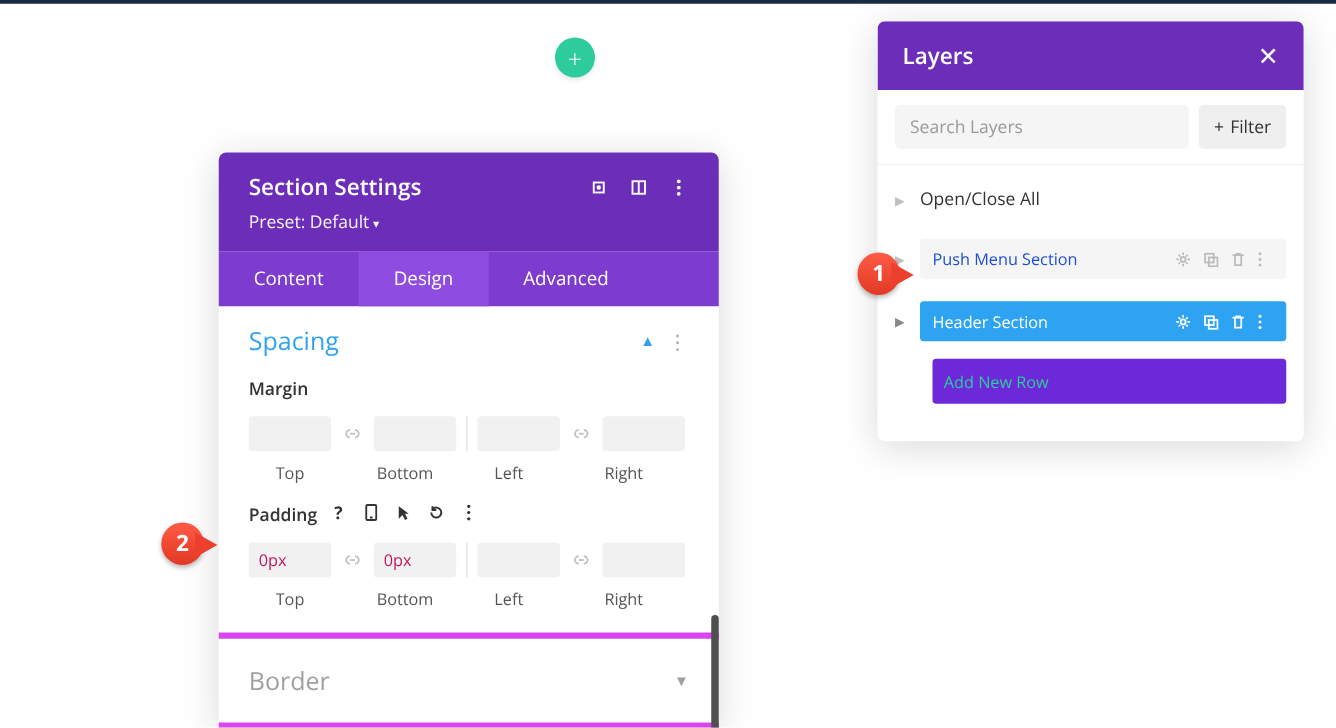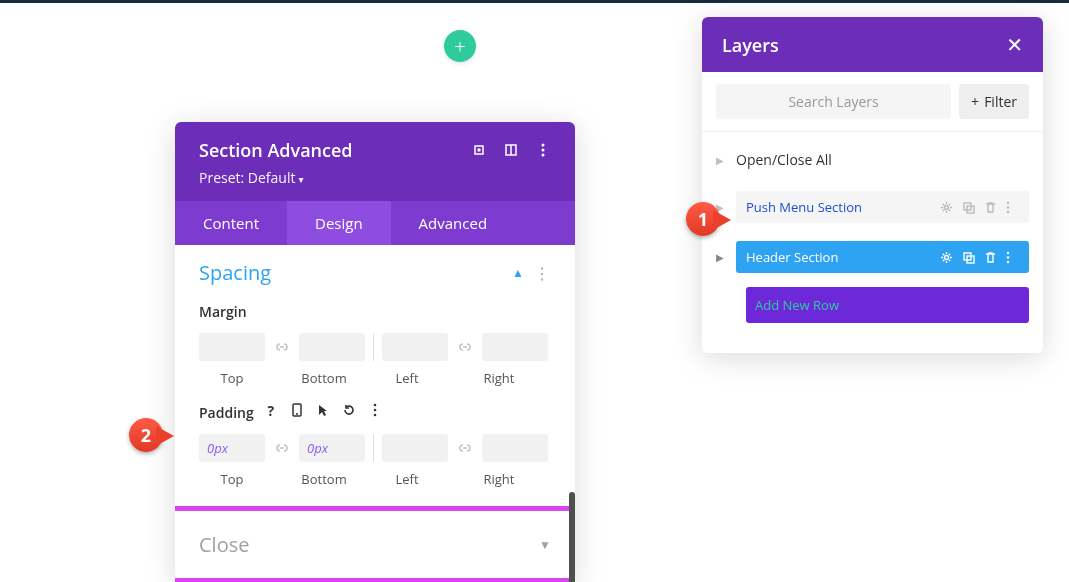--- a/index.html
+++ b/index.html
@@ -24,33 +24,33 @@
 .section-controls { display: flex; gap: 10px; align-items: center; }
 .caret-up { color: #2ea3f2; font-size: 12px; }
 .caret-down { color: #a0a0a0; font-size: 12px; }
 .dots-v { color: #a0a0a0; font-size: 16px; letter-spacing: 1px; }
 .label-row { margin-top: 16px; font-size: 14px; font-weight: 600; color: #333; display: flex; align-items: flex-start; gap: 10px; }
 .tool-icons { display: flex; gap: 12px; align-items: center; }
 .tool-icon { width: 14px; height: 14px; display: flex; align-items: center; justify-content: center; color: #333; cursor: pointer; }
 .input-row { display: flex; align-items: center; margin-top: 12px; gap: 0; }
 .col-group { display: flex; align-items: center; gap: 8px; }
 .col-divider { width: 1px; height: 28px; background: #e0e0e0; margin: 0 8px; }
-.spacing-input { width: 66px; height: 28px; border: none; background: #f1f1f1; border-radius: 3px; font-size: 13px; color: #8b5cf6; padding: 0 8px; font-style: italic; }
+.spacing-input { width: 66px; height: 28px; border: none; background: #f1f1f1; border-radius: 3px; font-size: 13px; color: #be185d; padding: 0 8px; }
 .link-icon { color: #c5c5c5; font-size: 13px; display: flex; align-items: center; justify-content: center; width: 18px; }
 .labels-row { display: flex; margin-top: 8px; font-size: 13px; color: #555; font-weight: 500; }
 .label-cell { width: 66px; text-align: center; }
 .label-gap { width: 26px; }
 .label-div-gap { width: 17px; }
 .scrollbar { position: absolute; right: 0; top: 370px; width: 6px; height: 110px; background: #4f4f4f; border-radius: 3px; }
 .layers-panel { position: absolute; left: 702px; top: 17px; width: 341px; background: #fff; border-radius: 6px; box-shadow: 0 5px 30px rgba(0,0,0,0.15); overflow: hidden; }
 .layers-header { background: #6c2eb9; padding: 14px 20px; color: #fff; display: flex; align-items: center; justify-content: space-between; }
 .layers-title { font-size: 18px; font-weight: 600; }
 .close-icon { font-size: 20px; cursor: pointer; font-weight: 300; }
 .search-row { display: flex; padding: 12px 14px; gap: 8px; align-items: center; border-bottom: 1px solid #f0f0f0; }
-.search-input { flex: 1; border: none; background: #f5f5f5; border-radius: 4px; padding: 8px 12px; font-size: 14px; color: #c2410c; text-align: center; }
+.search-input { flex: 1; border: none; background: #f5f5f5; border-radius: 4px; padding: 8px 12px; font-size: 14px; color: #c2410c; }
 .search-input::placeholder { color: #999; }
 .filter-btn { background: #efefef; border: none; border-radius: 4px; padding: 8px 12px; font-size: 14px; color: #333; display: flex; align-items: center; gap: 5px; cursor: pointer; }
 .layers-body { padding: 12px 14px 30px; }
 .layer-row { display: flex; align-items: center; padding: 6px 0; gap: 10px; }
 .tree-arrow { color: #c0c0c0; font-size: 10px; width: 10px; }
 .open-close { font-size: 14px; color: #333; cursor: pointer; }
 .layer-item { display: flex; align-items: center; flex: 1; background: #f5f5f5; border-radius: 3px; padding: 7px 10px; justify-content: space-between; }
 .layer-item.active { background: #2ea3f2; }
 .layer-name { font-size: 13px; color: #1d4ed8; font-weight: 500; }
 .layer-item.active .layer-name { color: #fff; }
@@ -72,21 +72,21 @@
 
 <div class="topbar"></div>
 
 <div class="add-btn">
   <span>+</span>
 </div>
 
 <div class="settings-panel">
   <div class="settings-header">
     <div class="settings-title-row">
-      <div class="settings-title">Section Advanced</div>
+      <div class="settings-title">Section Settings</div>
       <div class="header-icons">
         <div class="header-icon">
           <svg width="16" height="16" viewBox="0 0 16 16" fill="none" stroke="#fff" stroke-width="1.5">
               <rect x="4" y="4" width="8" height="8"></rect>
               <circle cx="8" cy="8" r="1" fill="#fff"></circle>
             </svg>
         </div>
         <div class="header-icon">
           <svg width="16" height="16" viewBox="0 0 16 16" fill="none" stroke="#fff" stroke-width="1.5">
               <rect x="3" y="3" width="10" height="10"></rect>
@@ -221,21 +221,21 @@
       <div class="label-cell">Bottom</div>
       <div class="label-div-gap"></div>
       <div class="label-cell">Left</div>
       <div class="label-gap"></div>
       <div class="label-cell">Right</div>
     </div>
   </div>
 
   <div class="section" style="padding:20px 24px;">
     <div class="section-header">
-      <div class="section-title closed">Close</div>
+      <div class="section-title closed">Border</div>
       <span class="caret-down">▼</span>
     </div>
   </div>
 
   <div class="scrollbar"></div>
 </div>
 
 <div class="layers-panel">
   <div class="layers-header">
     <div class="layers-title">Layers</div>

